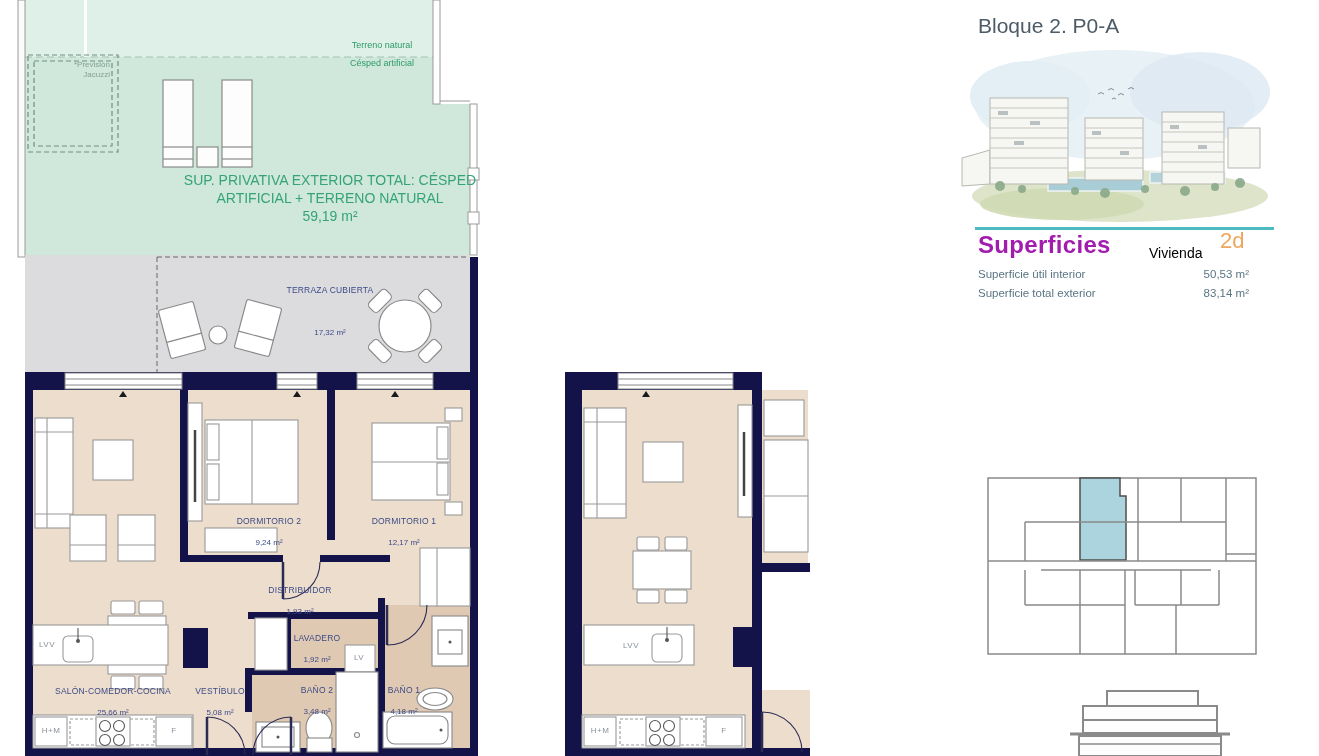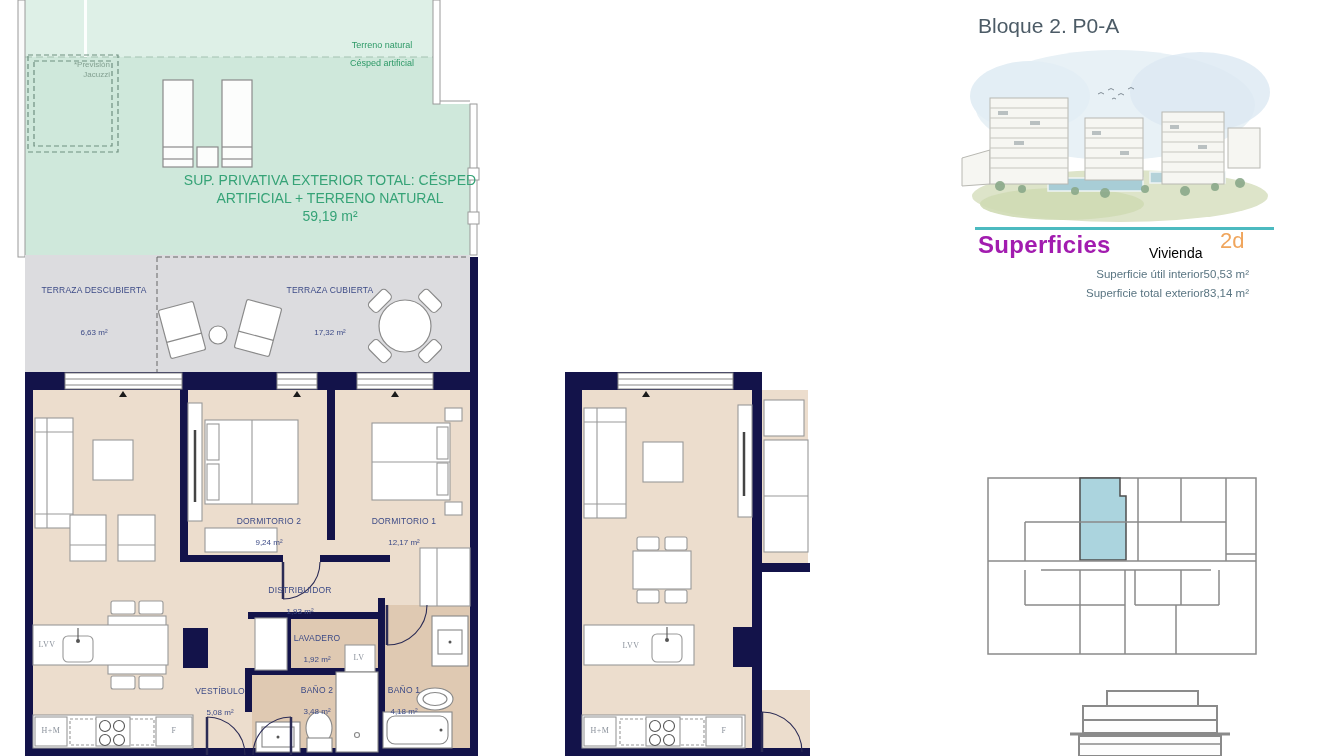--- a/index.html
+++ b/index.html
@@ -5,28 +5,28 @@
   html,body{margin:0;padding:0;background:#ffffff;}
   #canvas{position:relative;width:1319px;height:756px;background:#ffffff;overflow:hidden;
           font-family:"Liberation Sans",sans-serif;}
   #plan-svg{position:absolute;left:0;top:0;}
   .lbl{position:absolute;transform:translateX(-50%);text-align:center;line-height:1.3;white-space:nowrap;}
   .plan-name{font-size:8.5px;color:#3c4a86;letter-spacing:.2px;}
   .plan-area{font-size:8px;color:#3c4a86;}
   .green-lbl{font-size:9px;color:#2f9a68;}
   .green-sm{font-size:14px;color:#36a377;}
   .gray-lbl{font-size:8px;color:#84a192;text-align:right;transform:none;}
-  .appl{font-size:8px;color:#8b929c;letter-spacing:.5px;font-family:Liberation Serif, serif;}
+  .appl{font-size:8px;color:#8b929c;letter-spacing:.5px;}
   .rp-title{position:absolute;left:978px;top:14px;font-size:21px;font-weight:normal;color:#4c5b66;}
   .rp-heading{position:absolute;left:978px;top:231px;font-size:24px;font-weight:bold;color:#a21caf;letter-spacing:.3px;}
   .rp-vivienda{position:absolute;left:1136px;top:245px;font-size:14px;color:#000000;margin-left:13px;}
   .rp-unit{position:absolute;left:1220px;top:228px;font-size:22px;color:#f0a55c;}
   .rp-rule{position:absolute;left:975px;top:227px;width:299px;height:3px;background:#4cbac0;}
   .rp-rows{position:absolute;left:978px;top:268px;width:271px;}
-  .rp-row{display:flex;justify-content:flex-end;height:19px;font-size:11.5px;color:#5a7582;}
+  .rp-row{display:flex;justify-content:space-between;height:19px;font-size:11.5px;color:#5a7582;}
 </style>
 <title>Bloque 2. P0-A</title></head>
 <body>
 
 <div id="canvas">
 
 <svg id="plan-svg" width="1319" height="756" viewBox="0 0 1319 756">
 
   <g>
     <rect x="25" y="0" width="408" height="57" fill="#def0e7"></rect>
@@ -359,44 +359,44 @@
   <span>*Previsión</span><br>
   <span>Jacuzzi</span>
 </div>
 
 <div class="lbl green-sm" style="left:330px;top:171px">
   <span>SUP. PRIVATIVA EXTERIOR TOTAL: CÉSPED</span><br>
   <span>ARTIFICIAL + TERRENO NATURAL</span><br>
   <span>59,19 m²</span>
 </div>
 
-<div class="lbl" style="left:94px;top:278px">
-  <span class="plan-name">TERRAZA DESCUBIERTA</span><br><br>
-  <span class="plan-area">6,63 m²</span>
-</div>
 <div class="lbl" style="left:330px;top:278px">
   <span class="plan-name">TERRAZA CUBIERTA</span><br><br>
   <span class="plan-area">17,32 m²</span>
 </div>
 
 <div class="lbl" style="left:269px;top:509px">
   <span class="plan-name">DORMITORIO 2</span><br>
   <span class="plan-area">9,24 m²</span>
 </div>
 <div class="lbl" style="left:404px;top:509px">
   <span class="plan-name">DORMITORIO 1</span><br>
   <span class="plan-area">12,17 m²</span>
 </div>
 <div class="lbl" style="left:300px;top:578px">
   <span class="plan-name">DISTRIBUIDOR</span><br>
   <span class="plan-area">1,93 m²</span>
 </div>
 <div class="lbl" style="left:317px;top:626px">
   <span class="plan-name">LAVADERO</span><br>
   <span class="plan-area">1,92 m²</span>
+</div>
+<div class="lbl" style="left:113px;top:679px">
+  <span class="plan-name">SALÓN-COMEDOR-COCINA</span><br>
+  <span class="plan-area">25,66 m²</span>
 </div>
 <div class="lbl" style="left:220px;top:679px">
   <span class="plan-name">VESTÍBULO</span><br>
   <span class="plan-area">5,08 m²</span>
 </div>
 <div class="lbl" style="left:317px;top:678px">
   <span class="plan-name">BAÑO 2</span><br>
   <span class="plan-area">3,48 m²</span>
 </div>
 <div class="lbl" style="left:404px;top:678px">

